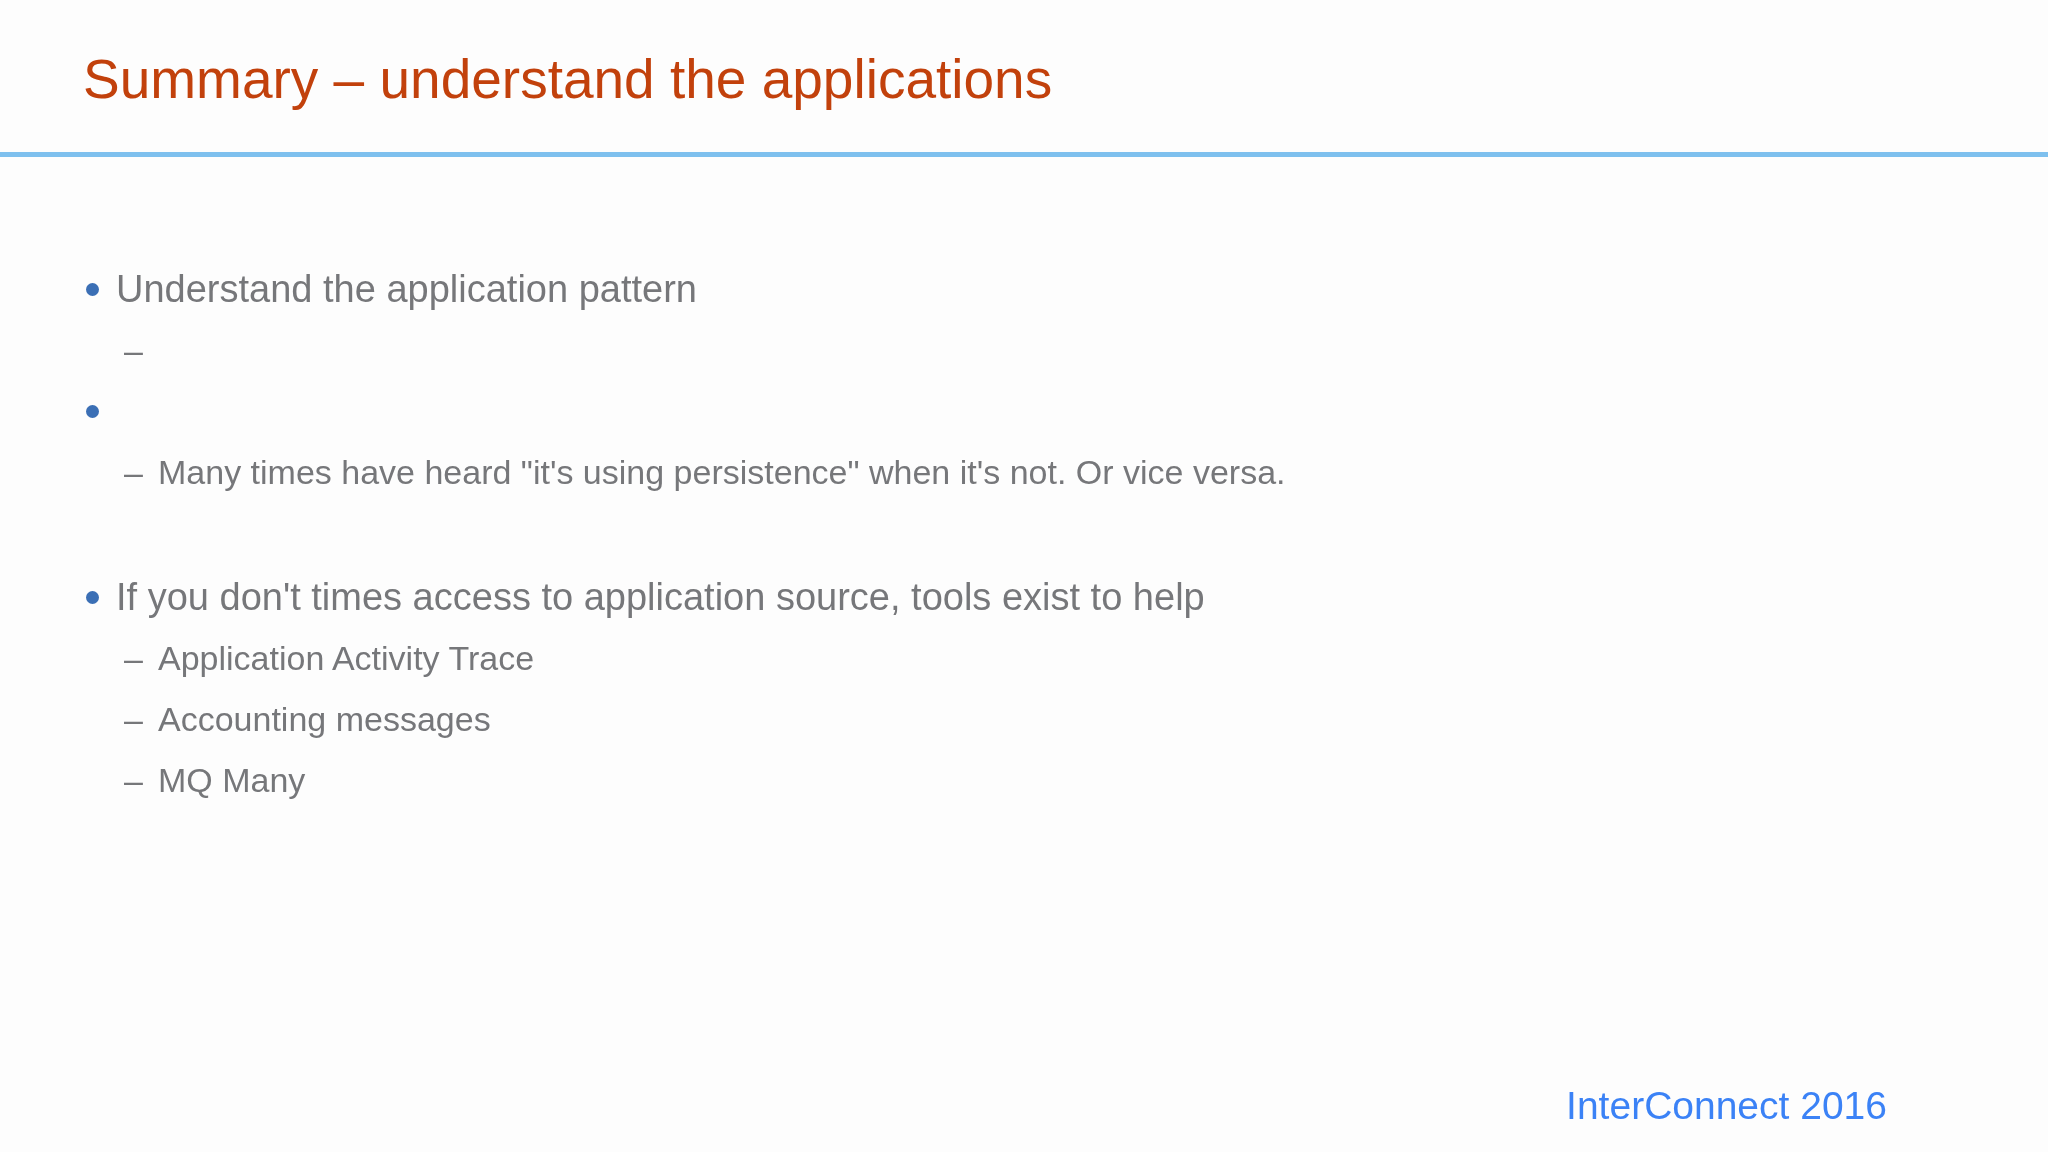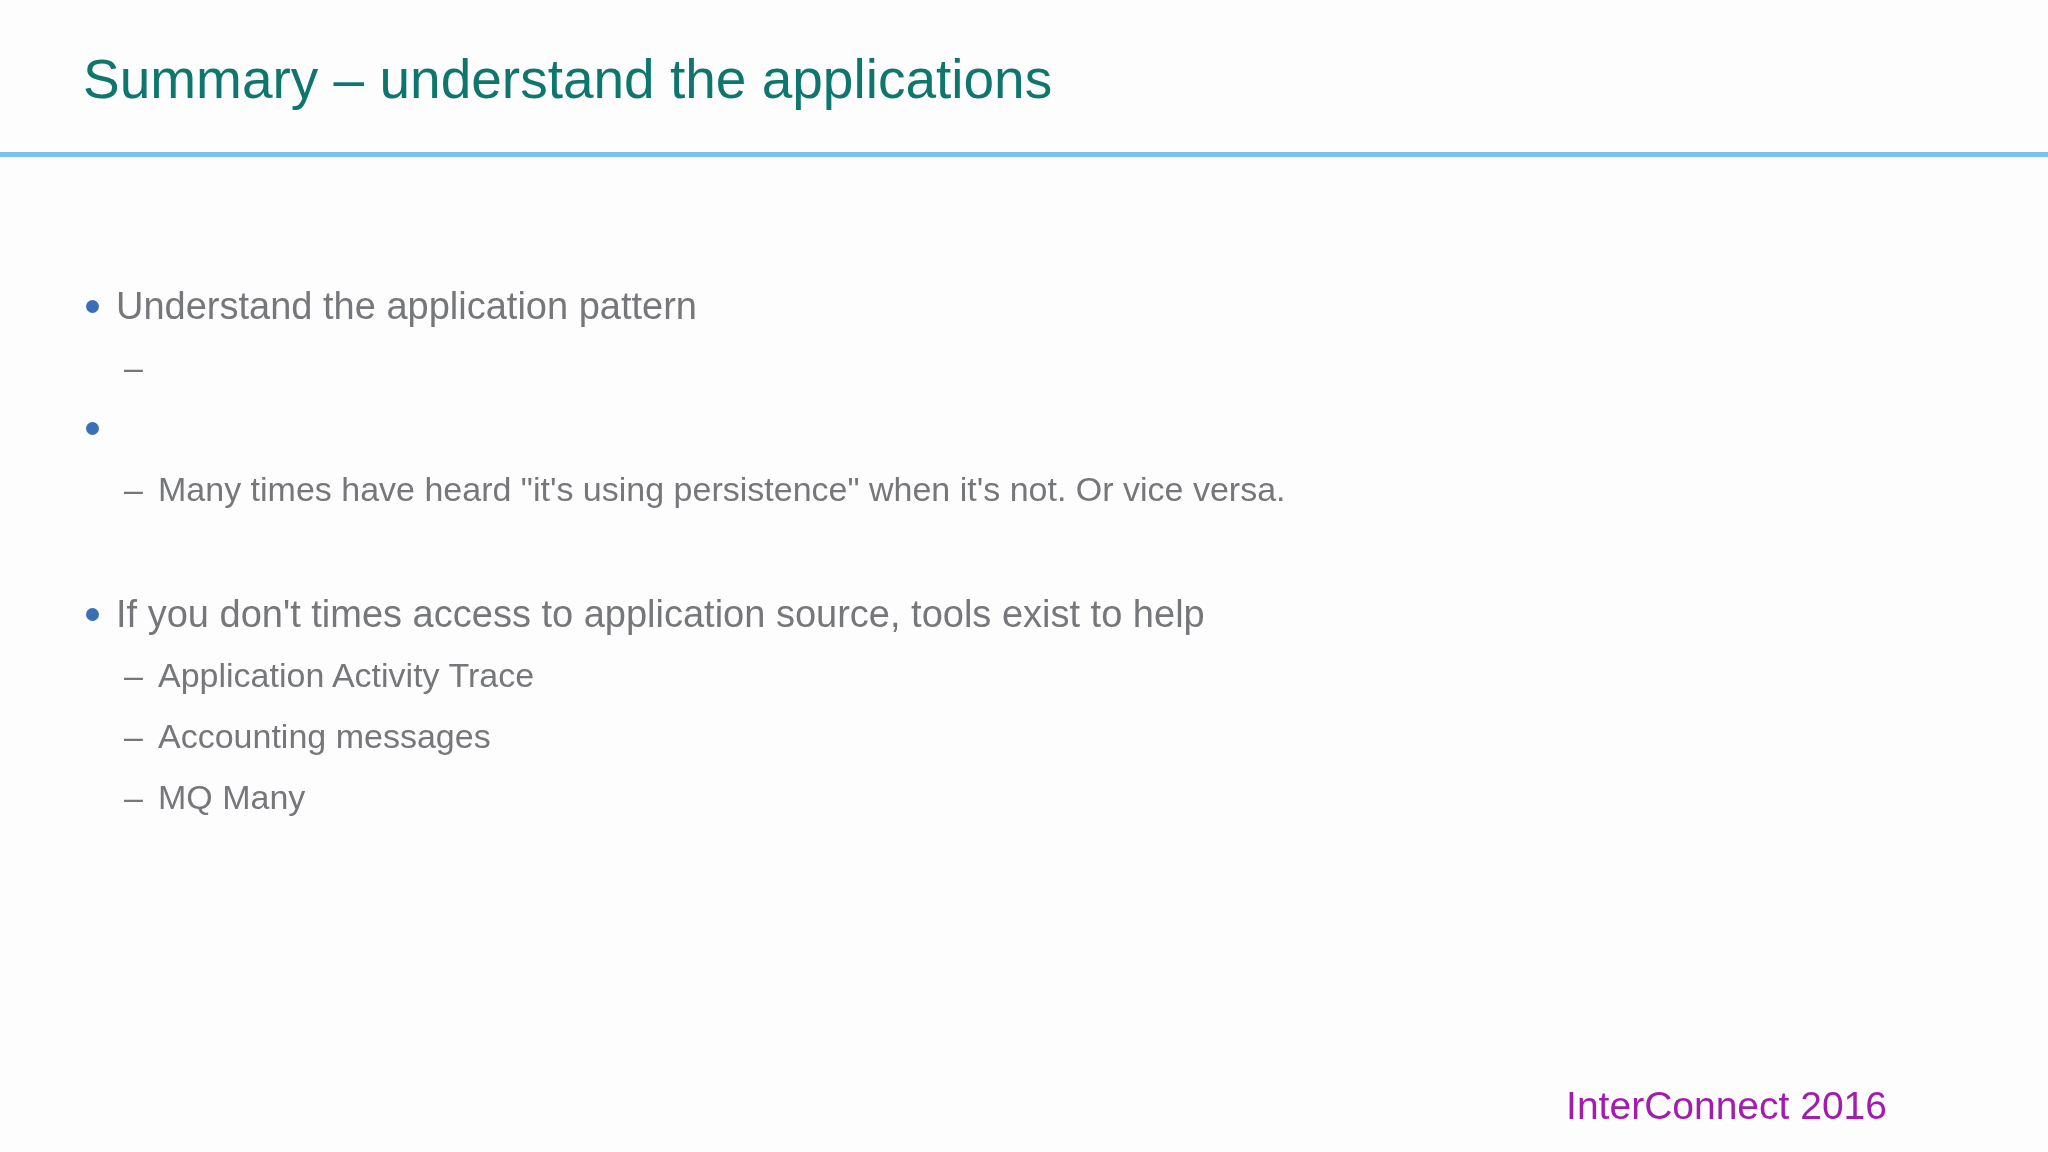--- a/index.html
+++ b/index.html
@@ -17,36 +17,36 @@
     height: 1152px;
     background: #fdfdfd;
   }
   .slide-title {
     position: absolute;
     left: 83px;
     top: 48px;
     font-size: 55px;
     line-height: 62px;
     font-weight: 400;
-    color: #0f766e;
+    color: #c2410c;
     letter-spacing: 0px;
     white-space: nowrap;
   }
   .title-divider {
     position: absolute;
     left: 0;
     top: 152px;
     width: 2048px;
     height: 5px;
     background: #7ec0ee;
   }
   .bullet-list {
     position: absolute;
     left: 0;
-    top: 276px;
+    top: 259px;
     width: 2048px;
   }
   .row {
     position: relative;
     height: 61px;
     display: flex;
     align-items: center;
     color: #76777a;
     white-space: nowrap;
   }
@@ -75,21 +75,21 @@
     display: inline-block;
     width: 34px;
     color: #76777a;
   }
   .slide-footer {
     position: absolute;
     right: 161px;
     bottom: 24px;
     font-size: 39px;
     font-weight: 400;
-    color: #a21caf;
+    color: #3b82f6;
     white-space: nowrap;
   }
 </style>
 </head>
 <body>
 
 <div class="slide">
 
   <div class="slide-title">Summary – understand the applications</div>
 

